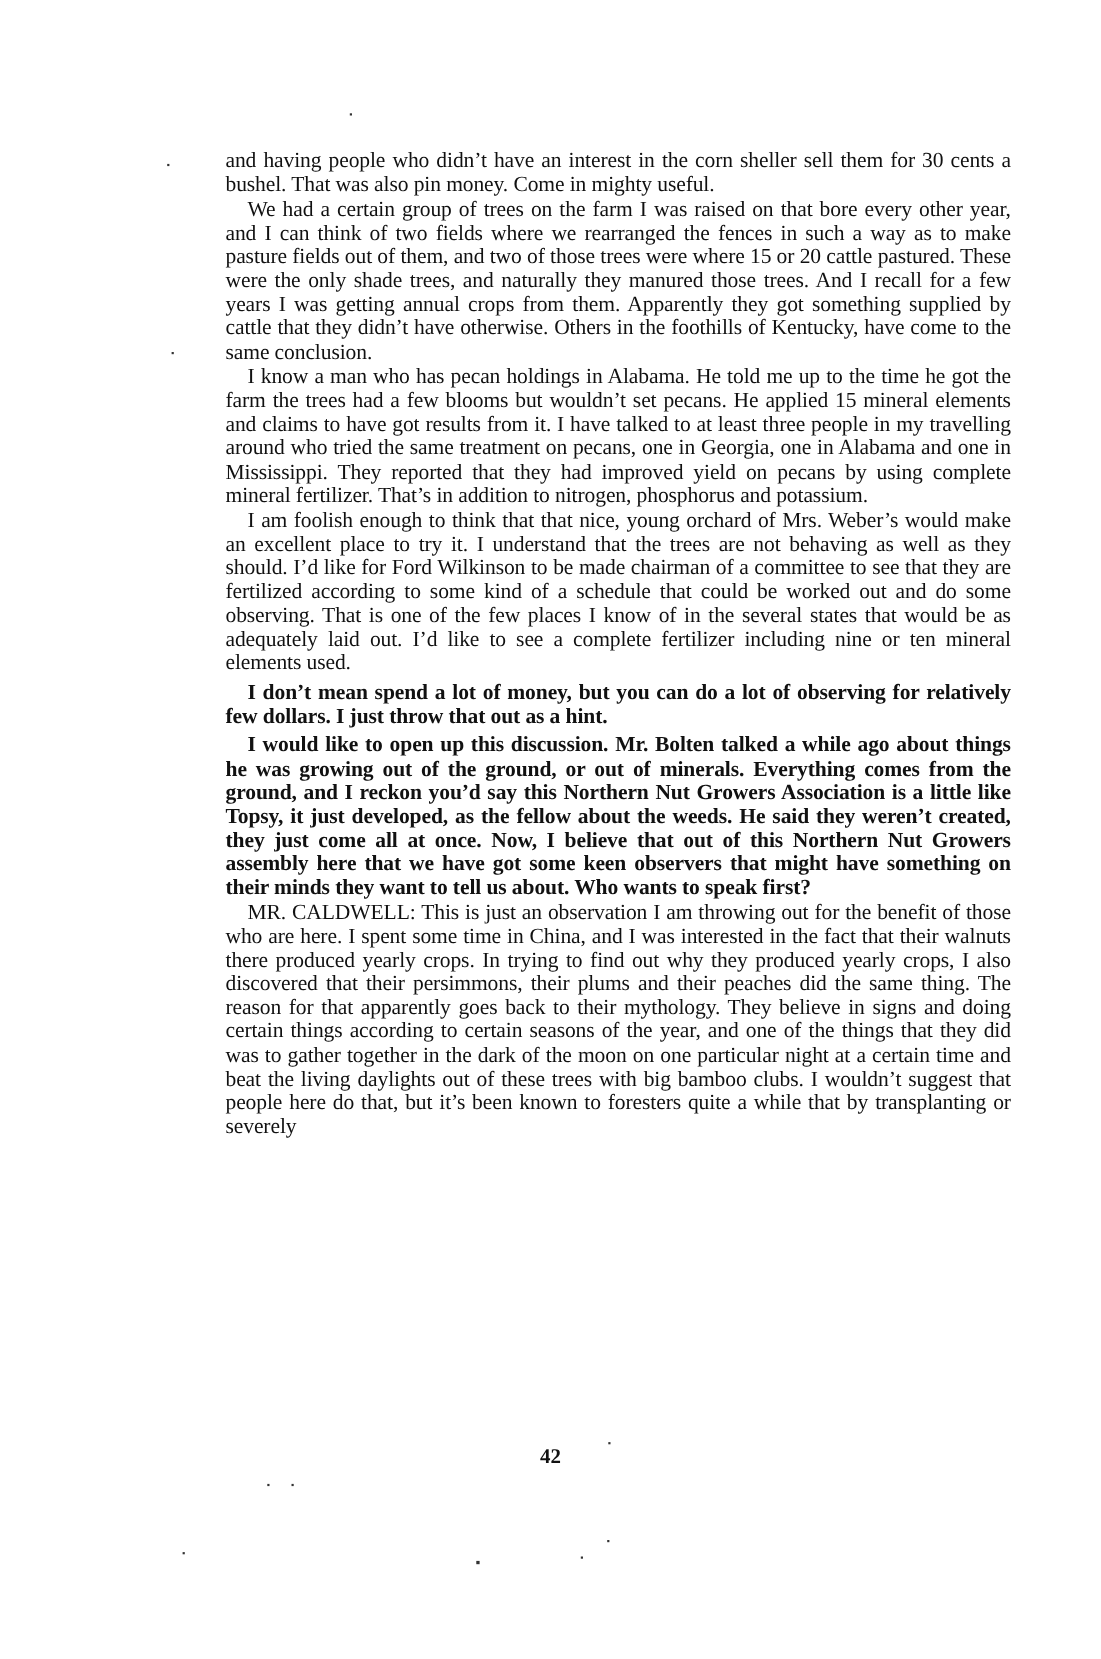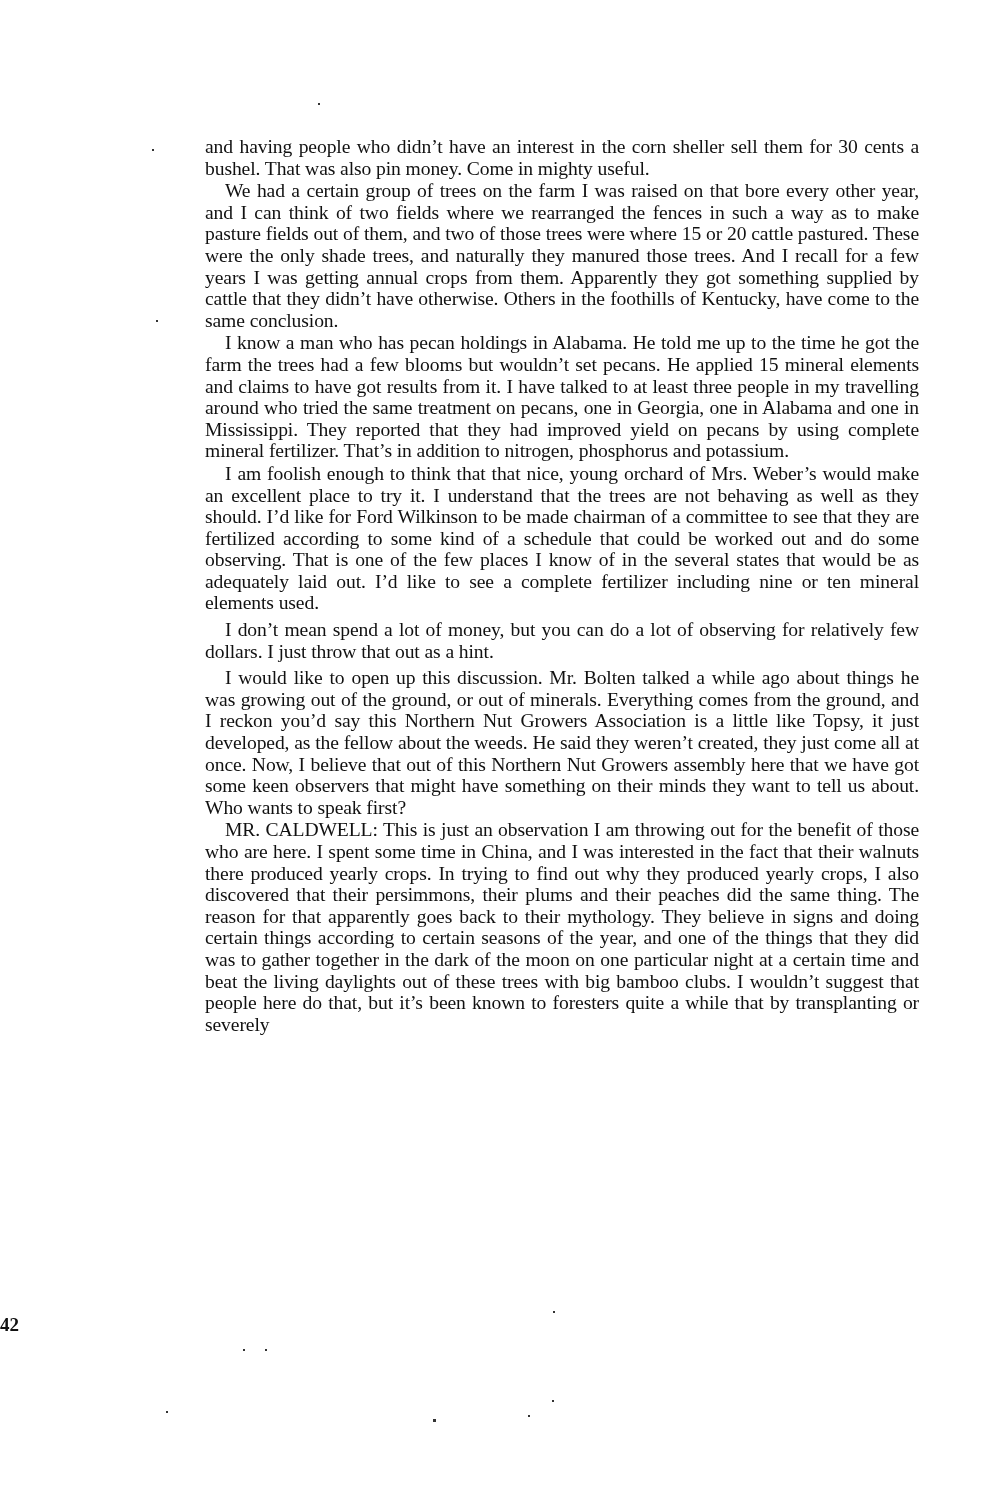--- a/index.html
+++ b/index.html
@@ -19,26 +19,27 @@
     .para {
       font-family: "Liberation Serif", "DejaVu Serif", serif;
       font-size: 19.6px;
       line-height: 21.6px;
       text-align: justify;
       margin: 0;
       text-indent: 0;
       letter-spacing: -0.1px;
     }
     .para.indent { text-indent: 20px; margin-top: 1px; }
-    .para.gap { margin-top: 5px; }
+    .para.gap { margin-top: 5px; font-weight: bold; }
     .page-number {
       position: absolute;
       left: 0;
       width: 1001px;
       top: 1314px;
+      text-align: center;
       font-family: "Liberation Serif", "DejaVu Serif", serif;
       font-size: 19px;
       font-weight: bold;
       color: #111111;
     }
     .speck {
       position: absolute;
       width: 2px;
       height: 2px;
       background: #333;

